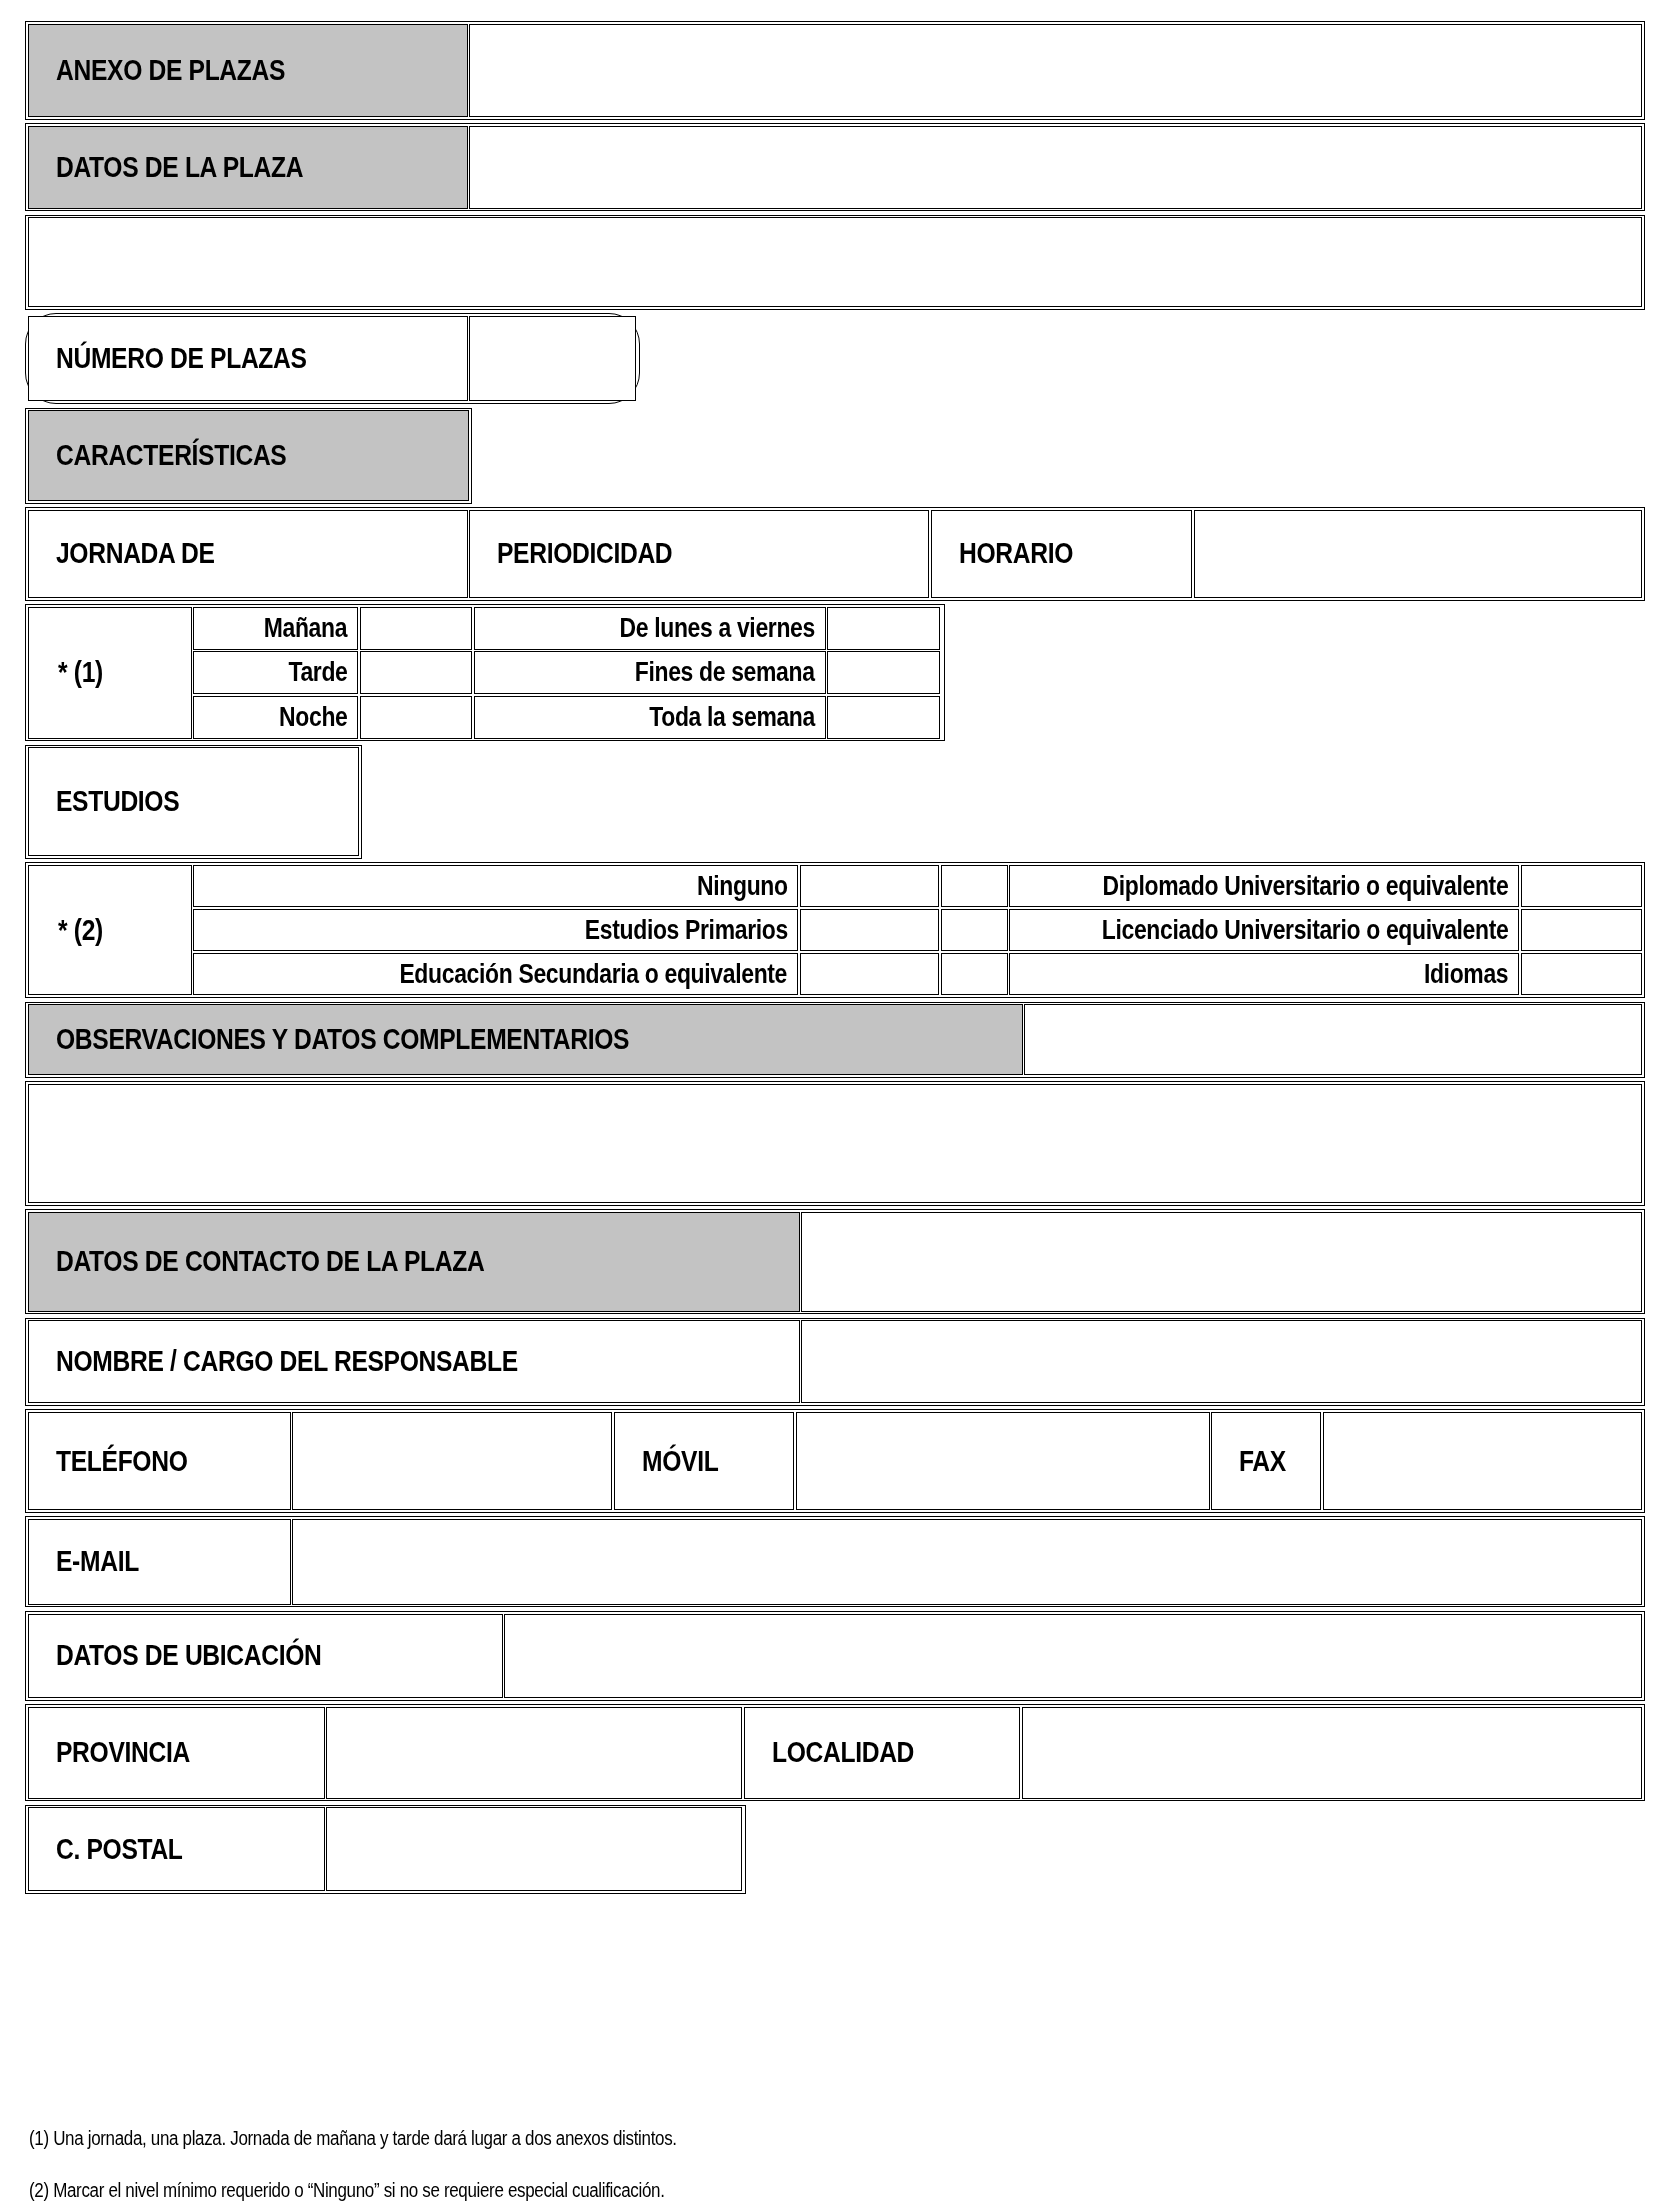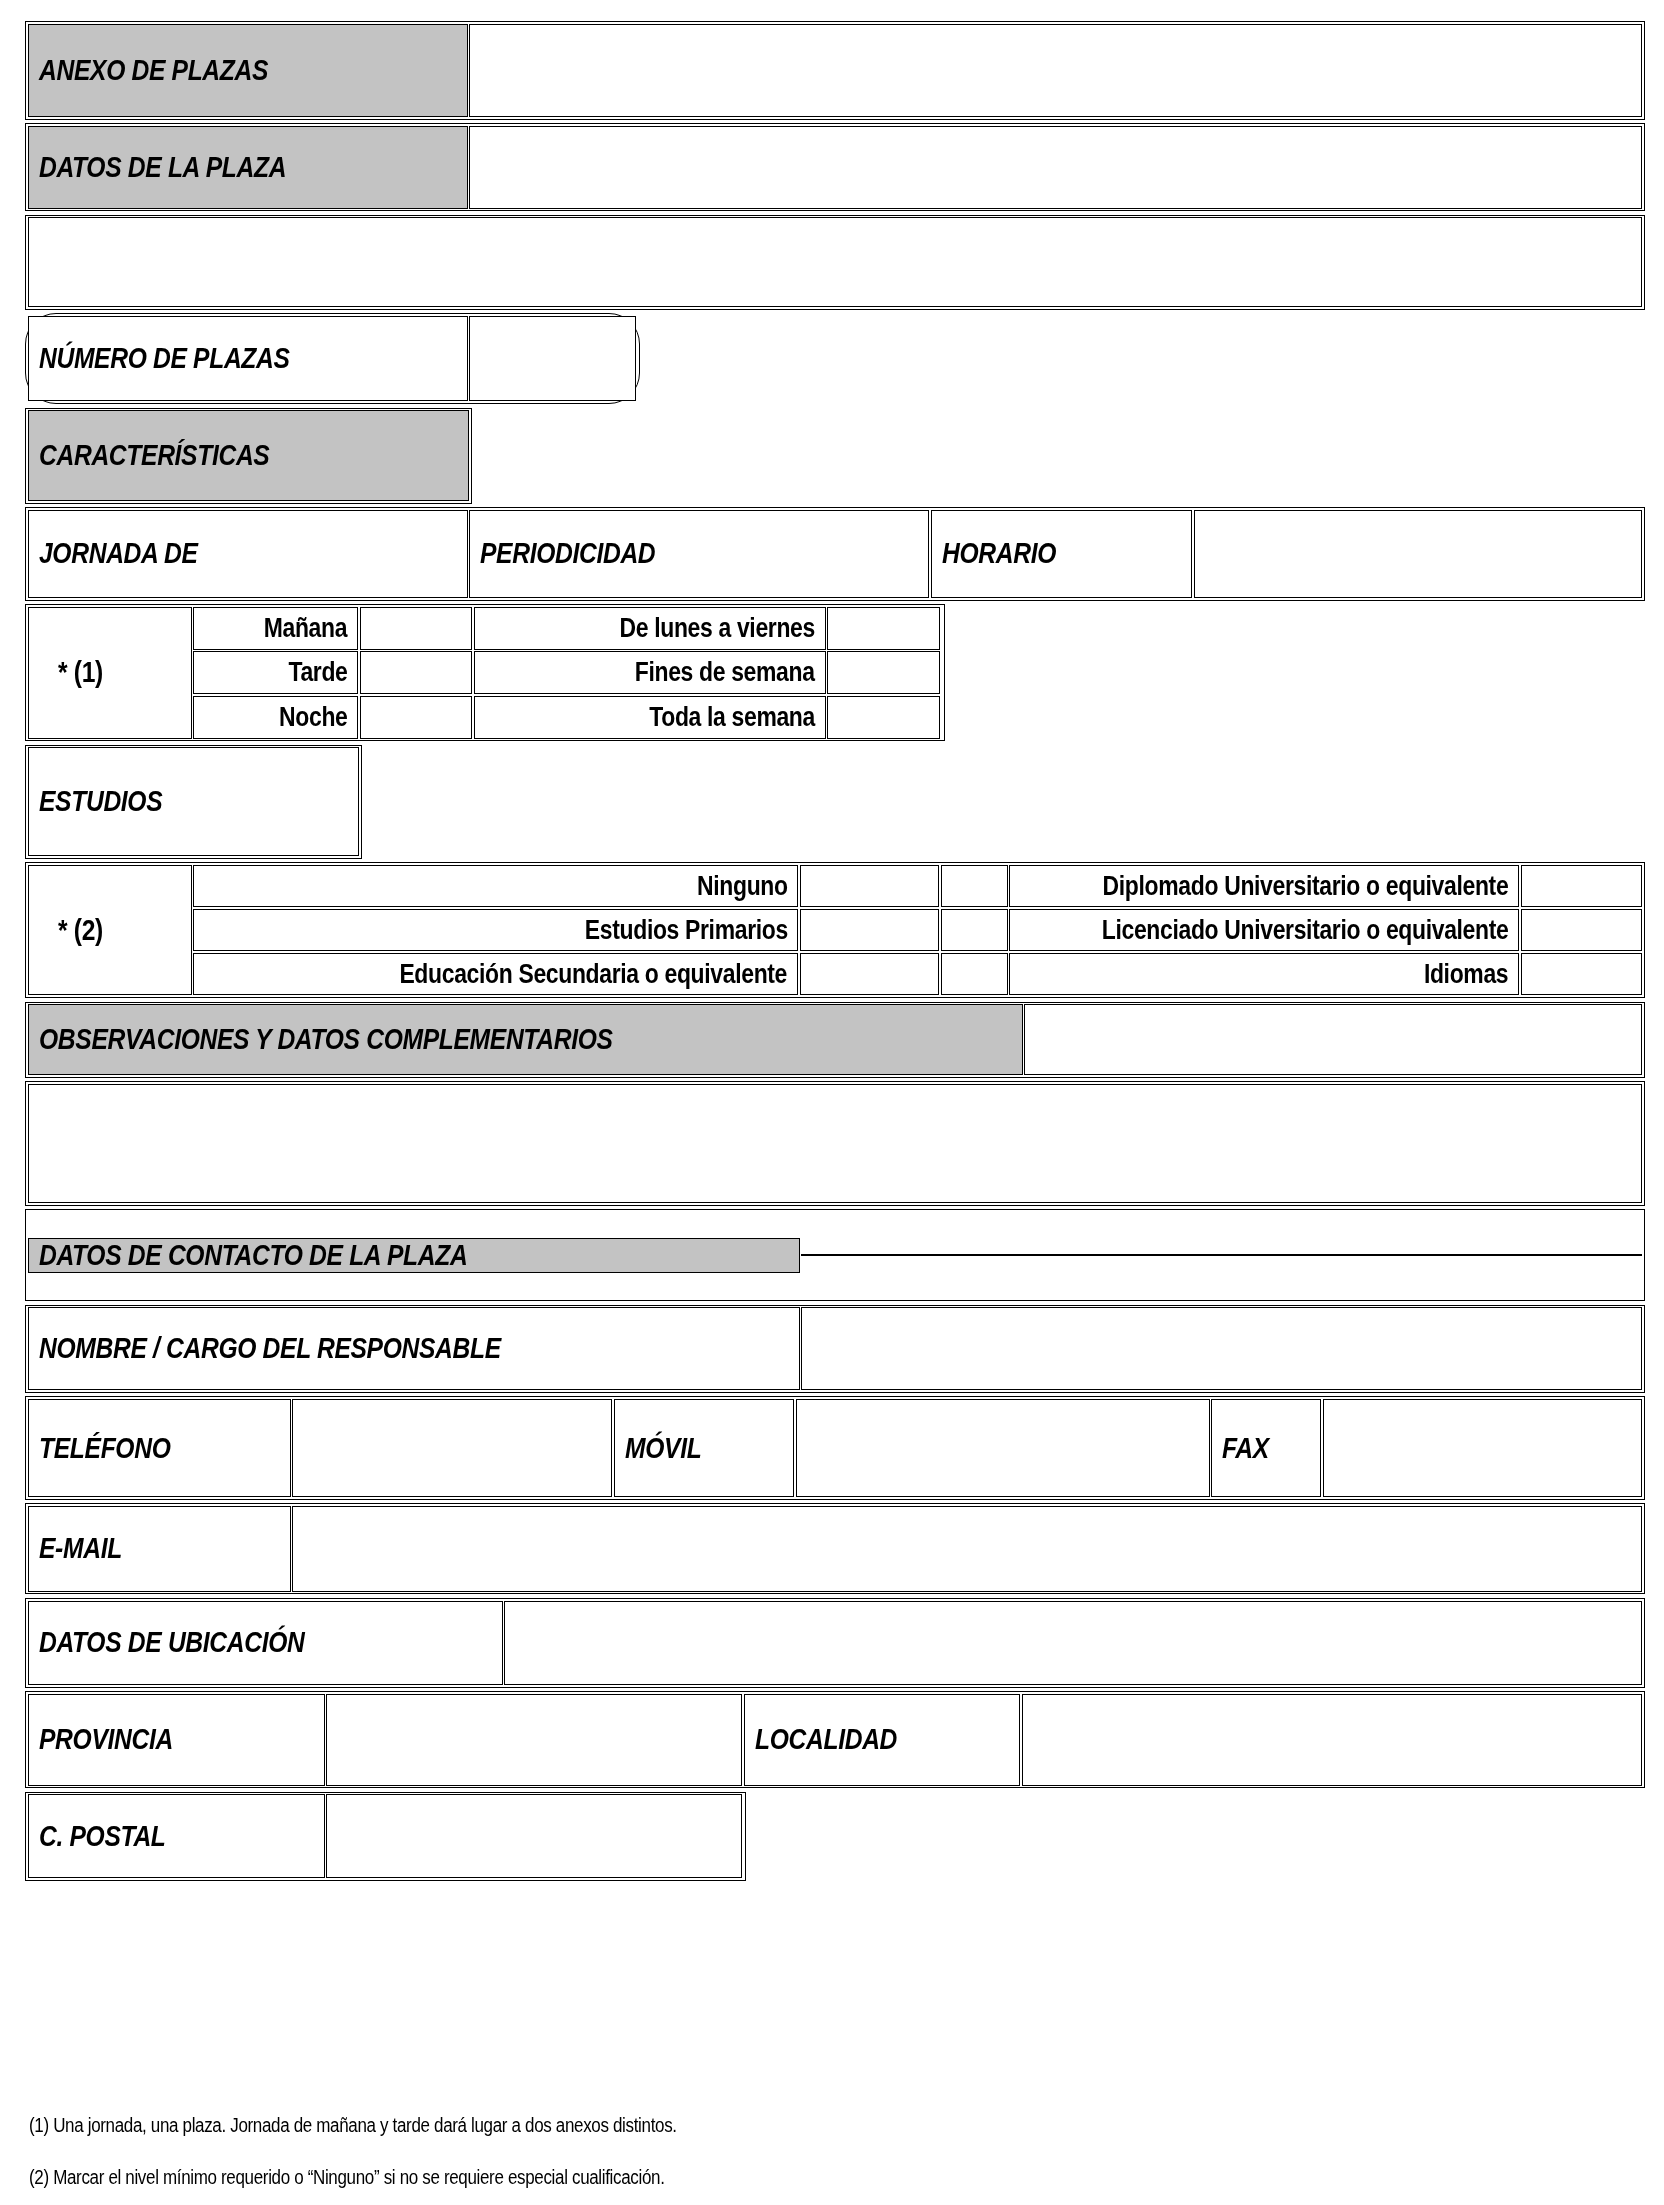--- a/index.html
+++ b/index.html
@@ -37,21 +37,21 @@
   .col > .cell { flex:1 1 0; }
 
   .lbl {
     font-weight:bold;
     font-size:29px;
     white-space:nowrap;
     transform:scaleX(0.85);
     transform-origin:0 50%;
     letter-spacing:-0.4px;
   }
-  .pad { padding-left:10px;font-style:italic; }
+  .pad { padding-left:27px; }
   .sm { font-size:27px; transform-origin:100% 50%; }
   .padR { padding-right:10px; }
   .note-ref { padding-left:29px; }
 
   .footnotes {
     margin-top:233px;
     padding-left:4.2px;
     font-size:20px;
     letter-spacing:-0.4px;
   }
@@ -203,21 +203,21 @@
       <div class="cell grey pad" style="width:995px;">
         <span class="lbl">OBSERVACIONES Y DATOS COMPLEMENTARIOS</span>
       </div>
       <div class="cell fill"></div>
     </div>
 
     <div class="tbl" style="height:125px;">
       <div class="cell fill"></div>
     </div>
 
-    <div class="tbl" style="height:92px;align-items:center;">
+    <div class="tbl" style="height:105px;">
       <div class="cell grey pad" style="width:772px;">
         <span class="lbl">DATOS DE CONTACTO DE LA PLAZA</span>
       </div>
       <div class="cell fill"></div>
     </div>
 
     <div class="tbl" style="height:88px;">
       <div class="cell pad" style="width:772px;">
         <span class="lbl">NOMBRE / CARGO DEL RESPONSABLE</span>
       </div>

